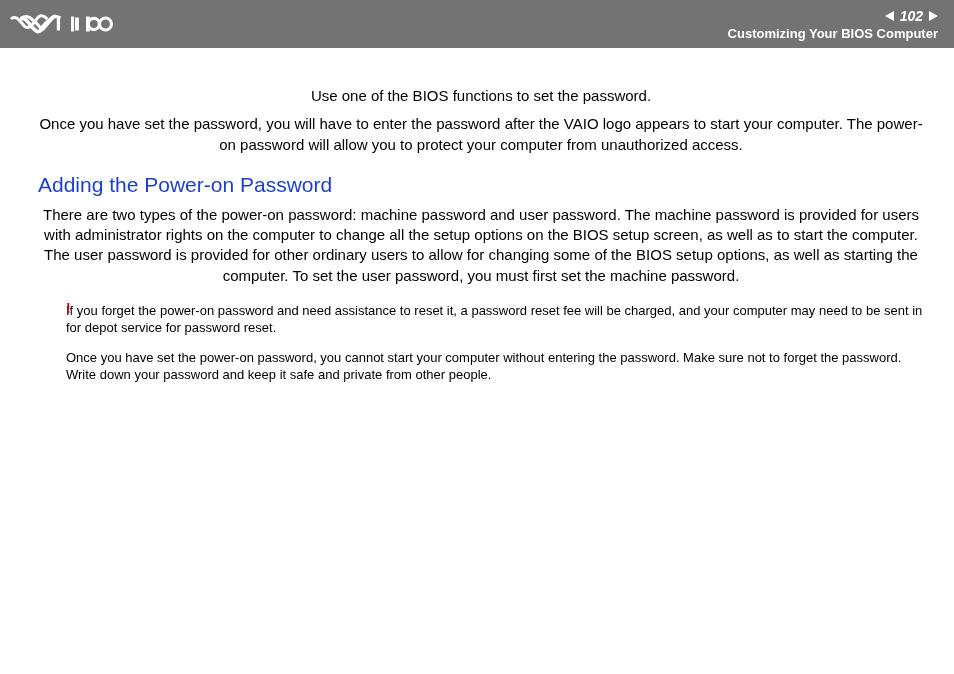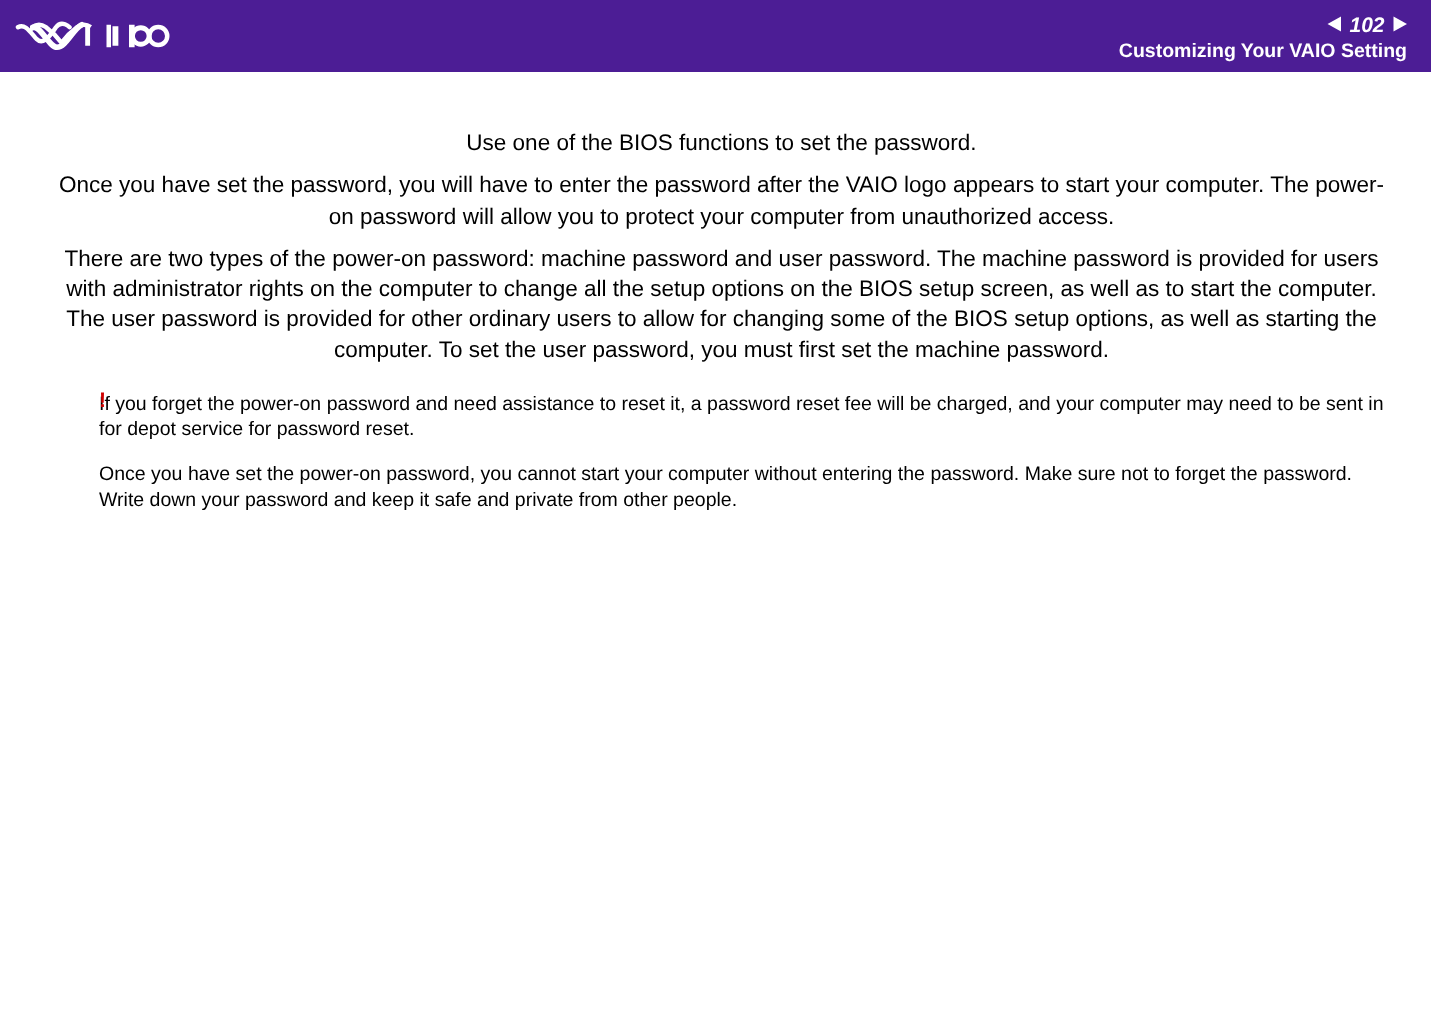--- a/index.html
+++ b/index.html
@@ -8,21 +8,21 @@
       box-sizing: border-box;
     }
     body {
       font-family: Arial, Helvetica, sans-serif;
       width: 954px;
       height: 674px;
       background: #fff;
       position: relative;
     }
     .header-bar {
-      background: #4c1d95;
+      background: #737373;
       height: 48px;
       width: 100%;
       display: flex;
       align-items: center;
       justify-content: space-between;
       padding: 0 16px 0 20px;
     }
     .vaio-logo {
       display: flex;
       align-items: center;
@@ -135,28 +135,29 @@
       <rect x="100" y="5" width="6" height="20"></rect>
       <path d="M 118 15 a 11 11 0 1 0 22 0 a 11 11 0 1 0 -22 0 Z M 123 15 a 6 6 0 1 1 12 0 a 6 6 0 1 1 -12 0 Z" fill-rule="evenodd"></path>
     </svg>
   </div>
   <div class="header-right">
     <div class="page-nav">
       <div class="nav-arrow arrow-left"></div>
       <span>102</span>
       <div class="nav-arrow arrow-right"></div>
     </div>
-    <div class="section-label">Customizing Your VAIO Setting</div>
+    <div class="section-label">Customizing Your BIOS Computer</div>
   </div>
 </div>
 
 <div class="content">
   <p class="body-text">Use one of the BIOS functions to set the password.</p>
   <p class="body-text">Once you have set the password, you will have to enter the password after the VAIO logo appears to start your computer. The power-on password will allow you to protect your computer from unauthorized access.</p>
 
+  <h2 class="sub-heading">Adding the Power-on Password</h2>
   <p class="body-text">There are two types of the power-on password: machine password and user password. The machine password is provided for users with administrator rights on the computer to change all the setup options on the BIOS setup screen, as well as to start the computer. The user password is provided for other ordinary users to allow for changing some of the BIOS setup options, as well as starting the computer. To set the user password, you must first set the machine password.</p>
 
   <div class="note-block">
     <div class="note-marker">!</div>
     <p class="note-text">If you forget the power-on password and need assistance to reset it, a password reset fee will be charged, and your computer may need to be sent in for depot service for password reset.</p>
     <p class="note-text">Once you have set the power-on password, you cannot start your computer without entering the password. Make sure not to forget the password. Write down your password and keep it safe and private from other people.</p>
   </div>
 </div>
 
 </body></html>

